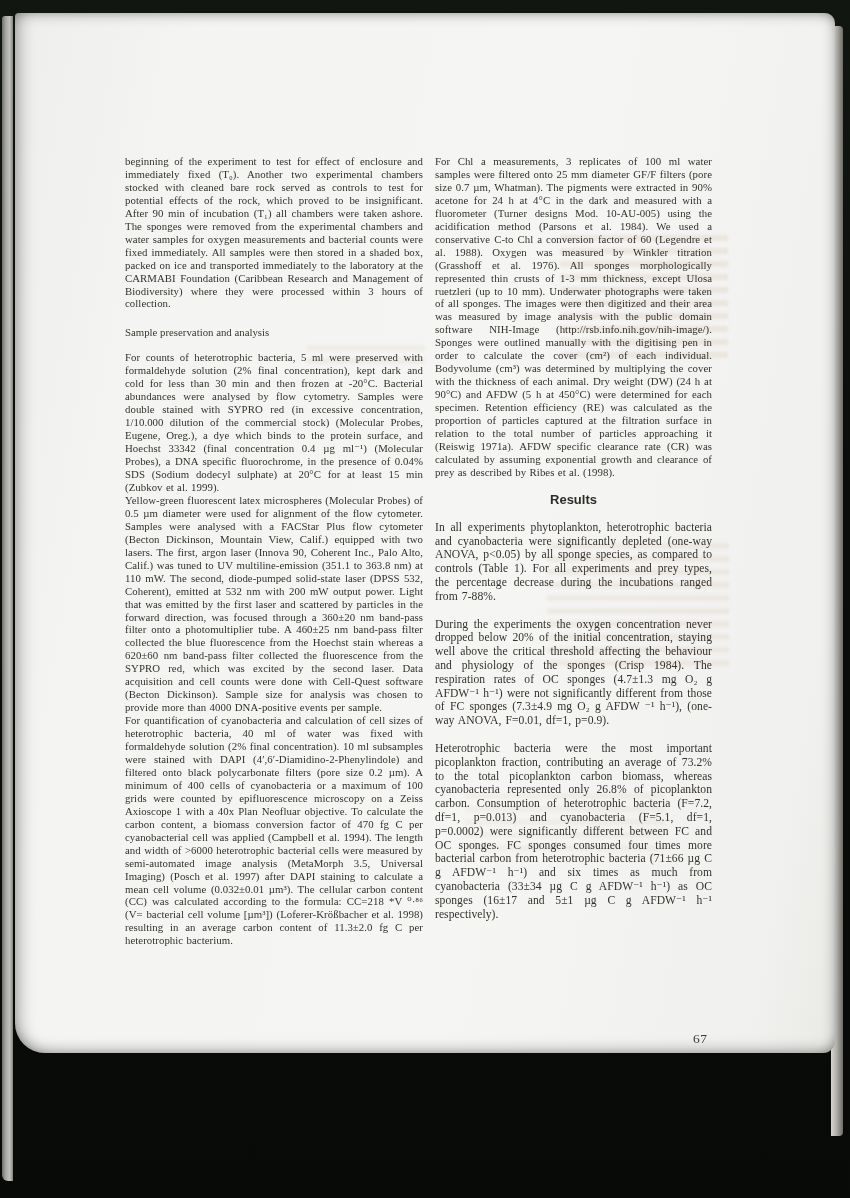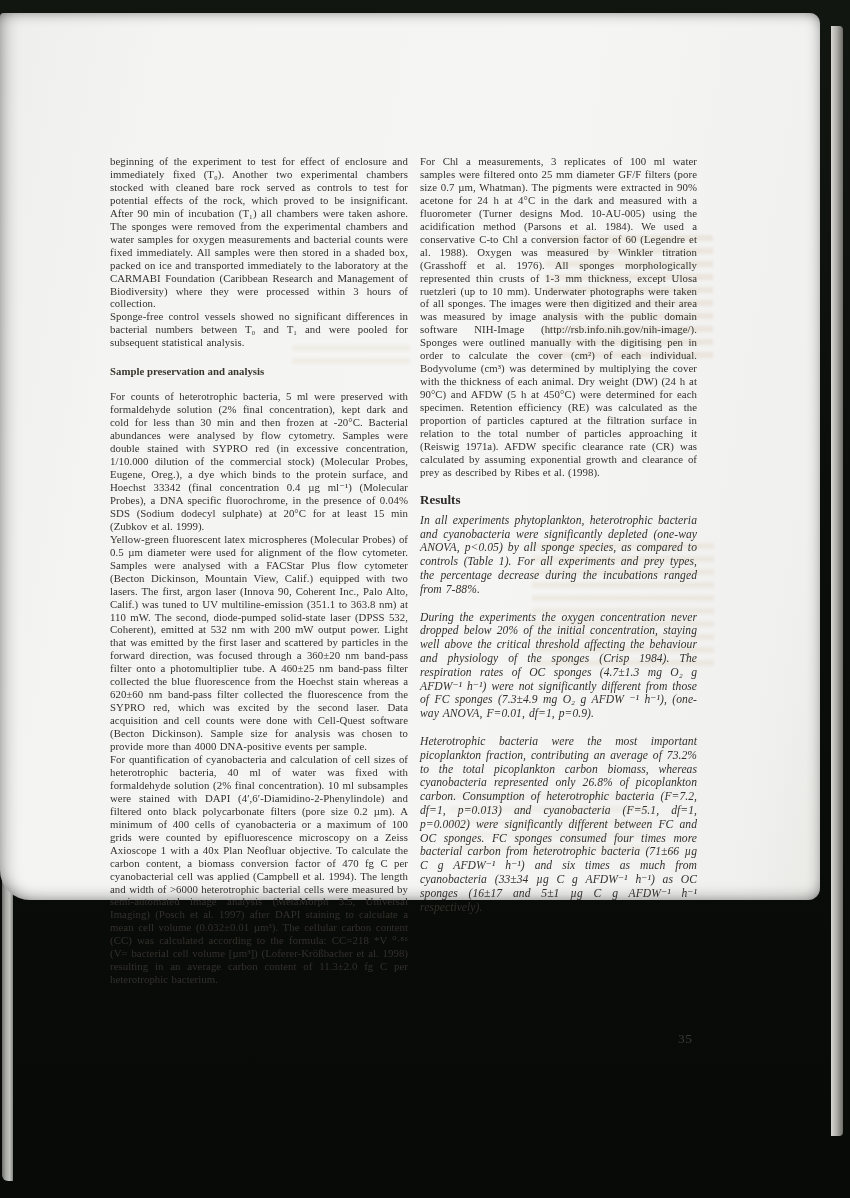--- a/index.html
+++ b/index.html
@@ -22,22 +22,22 @@
     border-radius: 3px 0 0 6px;
   }
   
   .stack-edge {
     position: absolute; left: 831px; top: 26px;
     width: 12px; height: 1110px;
     background: linear-gradient(to right, #d8d6d0 0%, #b2b0aa 45%, #6d6c66 100%);
     border-radius: 0 4px 4px 0;
   }
   .page {
-    position: absolute; left: 0; top: 13px;
-    width: 820px; height: 887px;
+    position: absolute; left: 15px; top: 13px;
+    width: 820px; height: 1040px;
     background: linear-gradient(100deg, #eeeeec 0%, #f4f4f2 18%, #f5f5f3 60%, #f0f0ee 92%, #e9e9e6 100%);
     border-radius: 4px 10px 12px 30px;
     box-shadow:
       inset 14px 0 18px -12px rgba(0,0,0,0.38),
       inset -10px 0 14px -10px rgba(0,0,0,0.30),
       inset 0 10px 14px -10px rgba(0,0,0,0.35),
       inset 0 -12px 16px -12px rgba(0,0,0,0.40);
   }
   .col {
     position: absolute; top: 142px;
@@ -51,34 +51,34 @@
     line-height: 12.95px;
     text-align: justify;
     word-spacing: 0.6px;
     letter-spacing: 0.05px;
   }
   .results-p {
     font-size: 11.6px;
     line-height: 13.8px;
     margin-bottom: 14px;
     word-spacing: 1.1px;
-    font-style: italic;
   }
   .head-sub {
     font-size: 10.8px;
-    font-weight: bold;
+    font-weight: normal;
     margin: 16px 0 13px 0;
     color: #3a372f;
   }
   .head-results {
-    font-family: Liberation Serif, serif;
+    font-family: Liberation Sans, sans-serif;
     font-size: 13px;
     font-weight: bold;
-    margin: 13px 0 6px 0;
+    margin: 13px 0 14px 0;
     color: #2e2c28;
+    text-align: center;
   }
   .page-number {
     position: absolute; left: 678px; top: 1018px;
     font-size: 13.5px;
     color: #3c3a36;
     letter-spacing: 0.5px;
   }
   
   .ghost {
     position: absolute;
@@ -102,29 +102,28 @@
   <div class="stack-edge"></div>
 
   <div class="page">
     <div class="ghost ghost-1"></div>
     <div class="ghost ghost-2"></div>
     <div class="ghost ghost-3"></div>
     <div class="ghost ghost-4"></div>
 
     <div class="col col-left" id="col-left">
         <p class="body-p">beginning of the experiment to test for effect of enclosure and immediately fixed (T₀). Another two experimental chambers stocked with cleaned bare rock served as controls to test for potential effects of the rock, which proved to be insignificant. After 90 min of incubation (T₁) all chambers were taken ashore. The sponges were removed from the experimental chambers and water samples for oxygen measurements and bacterial counts were fixed immediately. All samples were then stored in a shaded box, packed on ice and transported immediately to the laboratory at the CARMABI Foundation (Caribbean Research and Management of Biodiversity) where they were processed within 3 hours of collection.</p>
-        <p class="body-p">Sponge-free control vessels showed no significant differences in bacterial numbers between T₀ and T₁ and were pooled for subsequent statistical analysis.</p>
         <h3 class="head-sub">Sample preservation and analysis</h3>
         <p class="body-p">For counts of heterotrophic bacteria, 5 ml were preserved with formaldehyde solution (2% final concentration), kept dark and cold for less than 30 min and then frozen at -20°C. Bacterial abundances were analysed by flow cytometry. Samples were double stained with SYPRO red (in excessive concentration, 1/10.000 dilution of the commercial stock) (Molecular Probes, Eugene, Oreg.), a dye which binds to the protein surface, and Hoechst 33342 (final concentration 0.4 µg ml⁻¹) (Molecular Probes), a DNA specific fluorochrome, in the presence of 0.04% SDS (Sodium dodecyl sulphate) at 20°C for at least 15 min (Zubkov et al. 1999).</p>
         <p class="body-p">Yellow-green fluorescent latex microspheres (Molecular Probes) of 0.5 µm diameter were used for alignment of the flow cytometer. Samples were analysed with a FACStar Plus flow cytometer (Becton Dickinson, Mountain View, Calif.) equipped with two lasers. The first, argon laser (Innova 90, Coherent Inc., Palo Alto, Calif.) was tuned to UV multiline-emission (351.1 to 363.8 nm) at 110 mW. The second, diode-pumped solid-state laser (DPSS 532, Coherent), emitted at 532 nm with 200 mW output power. Light that was emitted by the first laser and scattered by particles in the forward direction, was focused through a 360±20 nm band-pass filter onto a photomultiplier tube. A 460±25 nm band-pass filter collected the blue fluorescence from the Hoechst stain whereas a 620±60 nm band-pass filter collected the fluorescence from the SYPRO red, which was excited by the second laser. Data acquisition and cell counts were done with Cell-Quest software (Becton Dickinson). Sample size for analysis was chosen to provide more than 4000 DNA-positive events per sample.</p>
         <p class="body-p">For quantification of cyanobacteria and calculation of cell sizes of heterotrophic bacteria, 40 ml of water was fixed with formaldehyde solution (2% final concentration). 10 ml subsamples were stained with DAPI (4′,6′-Diamidino-2-Phenylindole) and filtered onto black polycarbonate filters (pore size 0.2 µm). A minimum of 400 cells of cyanobacteria or a maximum of 100 grids were counted by epifluorescence microscopy on a Zeiss Axioscope 1 with a 40x Plan Neofluar objective. To calculate the carbon content, a biomass conversion factor of 470 fg C per cyanobacterial cell was applied (Campbell et al. 1994). The length and width of &gt;6000 heterotrophic bacterial cells were measured by semi-automated image analysis (MetaMorph 3.5, Universal Imaging) (Posch et al. 1997) after DAPI staining to calculate a mean cell volume (0.032±0.01 µm³). The cellular carbon content (CC) was calculated according to the formula: CC=218 *V ⁰·⁸⁶ (V= bacterial cell volume [µm³]) (Loferer-Krößbacher et al. 1998) resulting in an average carbon content of 11.3±2.0 fg C per heterotrophic bacterium.</p>
       </div>
     <div class="col col-right" id="col-right">
         <p class="body-p">For Chl a measurements, 3 replicates of 100 ml water samples were filtered onto 25 mm diameter GF/F filters (pore size 0.7 µm, Whatman). The pigments were extracted in 90% acetone for 24 h at 4°C in the dark and measured with a fluorometer (Turner designs Mod. 10-AU-005) using the acidification method (Parsons et al. 1984). We used a conservative C-to Chl a conversion factor of 60 (Legendre et al. 1988). Oxygen was measured by Winkler titration (Grasshoff et al. 1976). All sponges morphologically represented thin crusts of 1-3 mm thickness, except Ulosa ruetzleri (up to 10 mm). Underwater photographs were taken of all sponges. The images were then digitized and their area was measured by image analysis with the public domain software NIH-Image (http://rsb.info.nih.gov/nih-image/). Sponges were outlined manually with the digitising pen in order to calculate the cover (cm²) of each individual. Bodyvolume (cm³) was determined by multiplying the cover with the thickness of each animal. Dry weight (DW) (24 h at 90°C) and AFDW (5 h at 450°C) were determined for each specimen. Retention efficiency (RE) was calculated as the proportion of particles captured at the filtration surface in relation to the total number of particles approaching it (Reiswig 1971a). AFDW specific clearance rate (CR) was calculated by assuming exponential growth and clearance of prey as described by Ribes et al. (1998).</p>
         <h3 class="head-results">Results</h3>
         <p class="body-p results-p">In all experiments phytoplankton, heterotrophic bacteria and cyanobacteria were significantly depleted (one-way ANOVA, p&lt;0.05) by all sponge species, as compared to controls (Table 1).  For all experiments and prey types, the percentage decrease during the incubations ranged from 7-88%.</p>
         <p class="body-p results-p">During the experiments the oxygen concentration never dropped below 20% of the initial concentration, staying well above the critical threshold affecting the behaviour and physiology of the sponges (Crisp 1984). The respiration rates of OC sponges (4.7±1.3 mg O₂ g AFDW⁻¹ h⁻¹) were not significantly different from those of FC sponges (7.3±4.9 mg O₂ g AFDW ⁻¹ h⁻¹), (one-way ANOVA, F=0.01, df=1, p=0.9).</p>
         <p class="body-p results-p">Heterotrophic bacteria were the most important picoplankton fraction, contributing an average of 73.2% to the total picoplankton carbon biomass, whereas cyanobacteria represented only 26.8% of picoplankton carbon. Consumption of heterotrophic bacteria (F=7.2, df=1, p=0.013) and cyanobacteria (F=5.1, df=1, p=0.0002) were significantly different between FC and OC sponges. FC sponges consumed four times more bacterial carbon from heterotrophic bacteria (71±66 µg C g AFDW⁻¹ h⁻¹) and six times as much from cyanobacteria (33±34 µg C g AFDW⁻¹ h⁻¹) as OC sponges (16±17 and 5±1 µg C g AFDW⁻¹ h⁻¹ respectively).</p>
       </div>
 
-    <div class="page-number">35</div>
+    <div class="page-number">67</div>
   </div>
 </div>
 
 </body></html>

